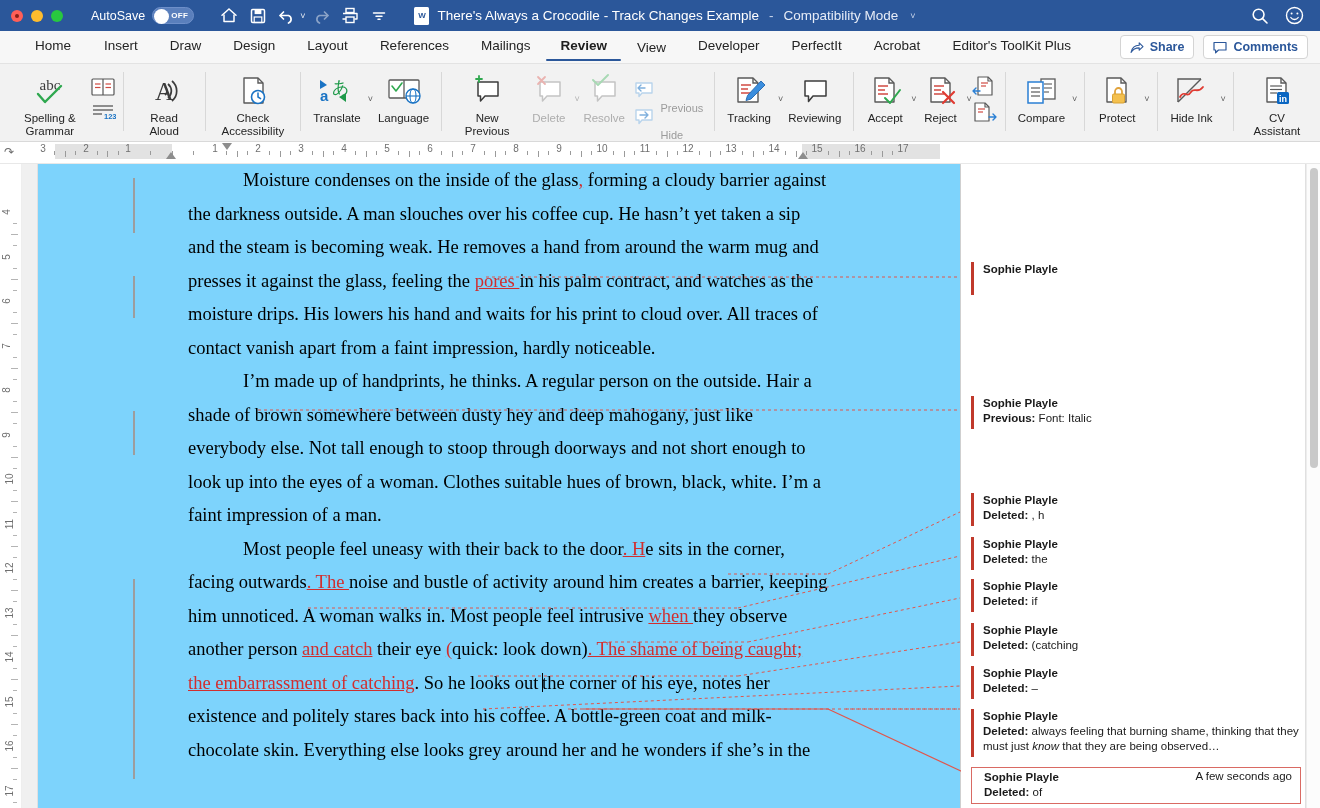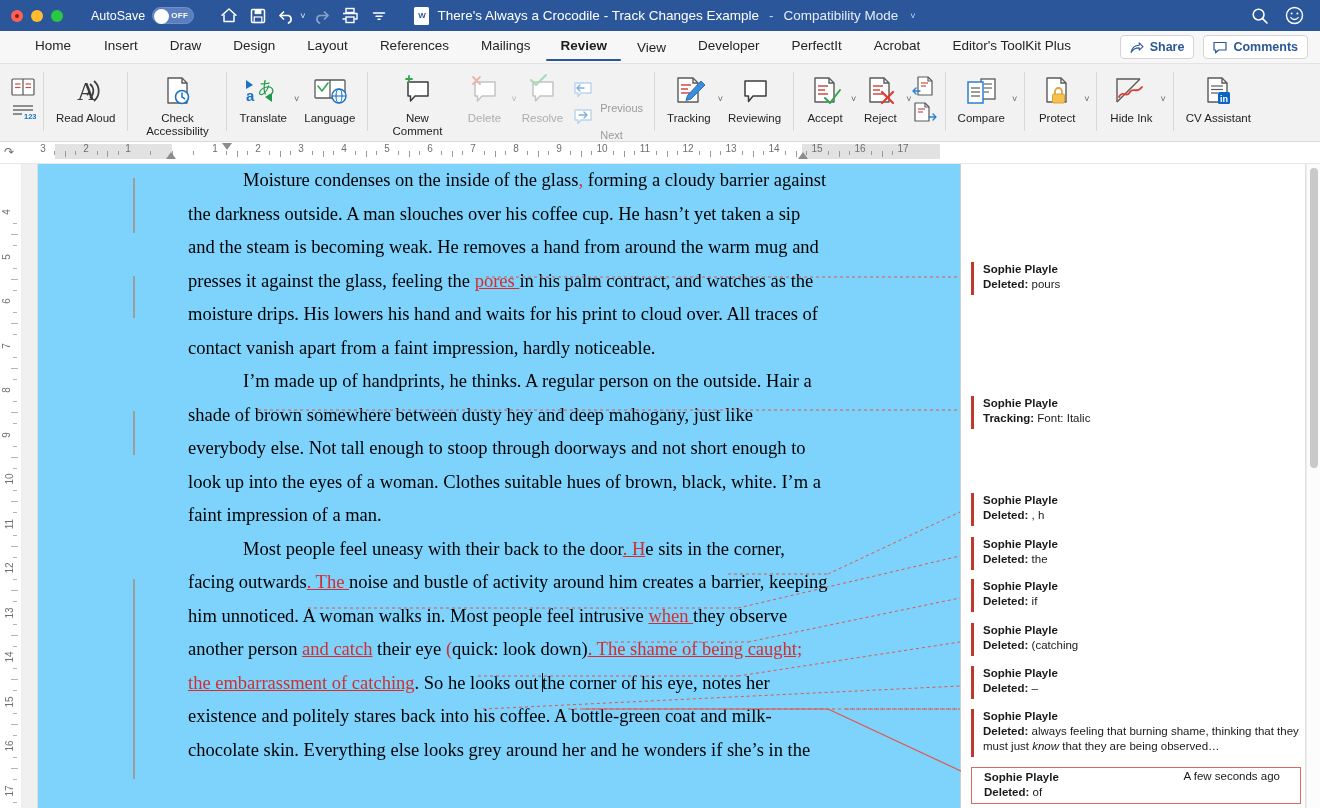--- a/index.html
+++ b/index.html
@@ -192,21 +192,21 @@
   .balloon .body {
     font-size: 11.5px; color: #1a1a1a; line-height: 15px;
     font-family: "Liberation Sans", sans-serif;
   }
   .balloon .body b { font-weight: bold; }
   .balloon .body .val { font-weight: normal; }
   .balloon.selected {
     border: 1px solid #d96a63; background: #ffffff; padding: 2px 0 3px 12px;
   }
   .balloon .stamp {
-    position: absolute; right: 20px; top: 2px;
+    position: absolute; right: 8px; top: 2px;
     font-size: 11.5px; color: #1a1a1a;
   }
 
   
   .conn { position: absolute; pointer-events: none; }
 
   
   .vscroll {
     position: absolute; top: 164px; right: 0; width: 14px; height: 644px;
     background: #fcfcfc; border-left: 1px solid #ededed;
@@ -361,20 +361,29 @@
             <path d="M1 1.5 H13 V9 H5.5 L2.6 11.8 V9 H1 Z" stroke="#2b579a" stroke-width="1.2" fill="none" stroke-linejoin="round"></path>
           </svg>
         <span>Comments</span>
       </div>
     </div>
   </div>
 
   <div class="ribbon">
 
     <div class="rgroup" style="padding-left:10px;">
+      <div class="ritem">
+        <div class="gl">
+          <svg width="40" height="34" viewBox="0 0 40 34">
+            <text x="20" y="16" font-family="Liberation Serif, serif" font-size="15" fill="#3c3c3c" text-anchor="middle">abc</text>
+            <path d="M8 20 L15 28 L31 12" stroke="#2fa84f" stroke-width="2.4" fill="none" stroke-linecap="round" stroke-linejoin="round"></path>
+          </svg>
+        </div>
+        <div class="lbl">Spelling &amp; Grammar</div>
+      </div>
       <div style="display:flex;flex-direction:column;gap:3px;padding-top:8px;">
         <div>
           <svg width="26" height="22" viewBox="0 0 26 22">
               <rect x="2" y="3" width="22" height="16" rx="1" stroke="#555" stroke-width="1.2" fill="#fff"></rect>
               <line x1="13" y1="3" x2="13" y2="19" stroke="#555" stroke-width="1.2"></line>
               <line x1="5" y1="8" x2="10.5" y2="8" stroke="#d04a42" stroke-width="1.2"></line>
               <line x1="5" y1="11.5" x2="10.5" y2="11.5" stroke="#d04a42" stroke-width="1.2"></line>
               <line x1="15.5" y1="8" x2="21" y2="8" stroke="#d04a42" stroke-width="1.2"></line>
               <line x1="15.5" y1="11.5" x2="21" y2="11.5" stroke="#d04a42" stroke-width="1.2"></line>
             </svg>
@@ -451,21 +460,21 @@
     <div class="rsep"></div>
 
     <div class="rgroup">
       <div class="ritem">
         <div class="gl">
           <svg width="40" height="34" viewBox="0 0 40 34">
             <path d="M11 8 H31 V22 H18 L13.5 27 V22 H11 Z" stroke="#3c3c3c" stroke-width="1.5" fill="#fff" stroke-linejoin="round"></path>
             <path d="M12 8 L12 2 M9 5 L15 5" stroke="#2fa84f" stroke-width="1.8" stroke-linecap="round"></path>
           </svg>
         </div>
-        <div class="lbl">New Comment</div>
+        <div class="lbl">New Previous</div>
       </div>
       <div class="ritem disabled">
         <div class="gl">
           <svg width="40" height="34" viewBox="0 0 40 34">
             <path d="M11 8 H31 V22 H18 L13.5 27 V22 H11 Z" stroke="#c4c4c4" stroke-width="1.5" fill="#fff" stroke-linejoin="round"></path>
             <path d="M9 3 L16 10 M16 3 L9 10" stroke="#eab3b0" stroke-width="1.8" stroke-linecap="round"></path>
           </svg>
         </div>
         <div class="lbl">Delete</div>
       </div>
@@ -485,21 +494,21 @@
               <path d="M3 3 H19 V13 H9 L6 16.5 V13 H3 Z" stroke="#b9d4ec" stroke-width="1.4" fill="#fff" stroke-linejoin="round"></path>
               <path d="M12 8 H5 M8 5 L5 8 L8 11" stroke="#7fb0dd" stroke-width="1.4" fill="none" stroke-linecap="round" stroke-linejoin="round"></path>
             </svg>
           <span class="lbl2">Previous</span>
         </div>
         <div class="rrow">
           <svg width="22" height="19" viewBox="0 0 22 19">
               <path d="M3 3 H19 V13 H9 L6 16.5 V13 H3 Z" stroke="#b9d4ec" stroke-width="1.4" fill="#fff" stroke-linejoin="round"></path>
               <path d="M7 8 H15 M12 5 L15 8 L12 11" stroke="#7fb0dd" stroke-width="1.4" fill="none" stroke-linecap="round" stroke-linejoin="round"></path>
             </svg>
-          <span class="lbl2">Next</span>
+          <span class="lbl2">Hide</span>
         </div>
       </div>
     </div>
     <div class="rsep"></div>
 
     <div class="rgroup">
       <div class="ritem">
         <div class="gl">
           <svg width="40" height="34" viewBox="0 0 40 34">
             <path d="M9 4 H24 L29 9 V28 H9 Z" stroke="#5a5a5a" stroke-width="1.4" fill="#fff" stroke-linejoin="round"></path>
@@ -835,26 +844,25 @@
         <line x1="545" y1="545" x2="790" y2="545" stroke="#e2554b" stroke-width="1.2"></line>
         <line x1="790" y1="545" x2="925" y2="608" stroke="#e2554b" stroke-width="1.2"></line>
         <line x1="808" y1="545" x2="922" y2="545" stroke="#e2554b" stroke-width="1" stroke-dasharray="3,3"></line>
         <line x1="925" y1="608" x2="925" y2="644" stroke="#e2554b" stroke-width="1.2"></line>
       </svg>
 
       <div class="markup" id="markup-panel">
           <div class="balloon" style="top: 98px;">
             <div class="tick" style="height: 33px;"></div>
             <div class="who">Sophie Playle</div>
-            <div class="body"><b>Deleted: </b><span class="val">pours</span></div>
           </div>
           <div class="balloon" style="top: 232px;">
             <div class="tick" style="height: 33px;"></div>
             <div class="who">Sophie Playle</div>
-            <div class="body"><b>Tracking: </b><span class="val">Font: Italic</span></div>
+            <div class="body"><b>Previous: </b><span class="val">Font: Italic</span></div>
           </div>
           <div class="balloon" style="top: 329px;">
             <div class="tick" style="height: 33px;"></div>
             <div class="who">Sophie Playle</div>
             <div class="body"><b>Deleted: </b><span class="val">, h</span></div>
           </div>
           <div class="balloon" style="top: 373px;">
             <div class="tick" style="height: 33px;"></div>
             <div class="who">Sophie Playle</div>
             <div class="body"><b>Deleted: </b><span class="val">the</span></div>

